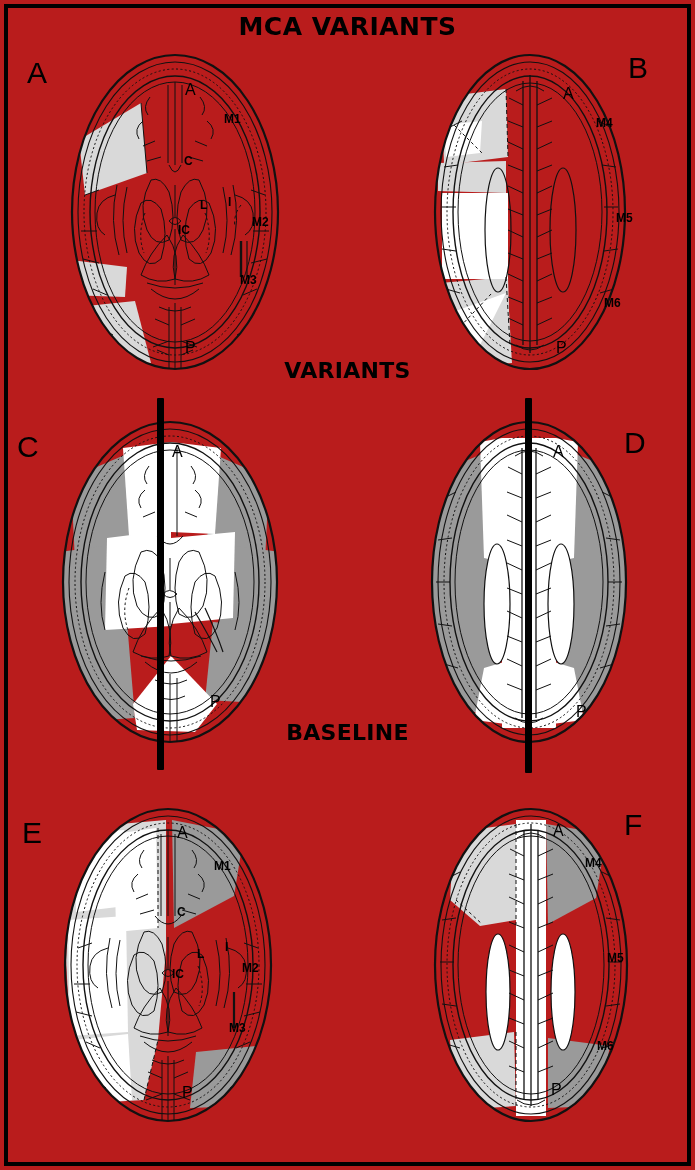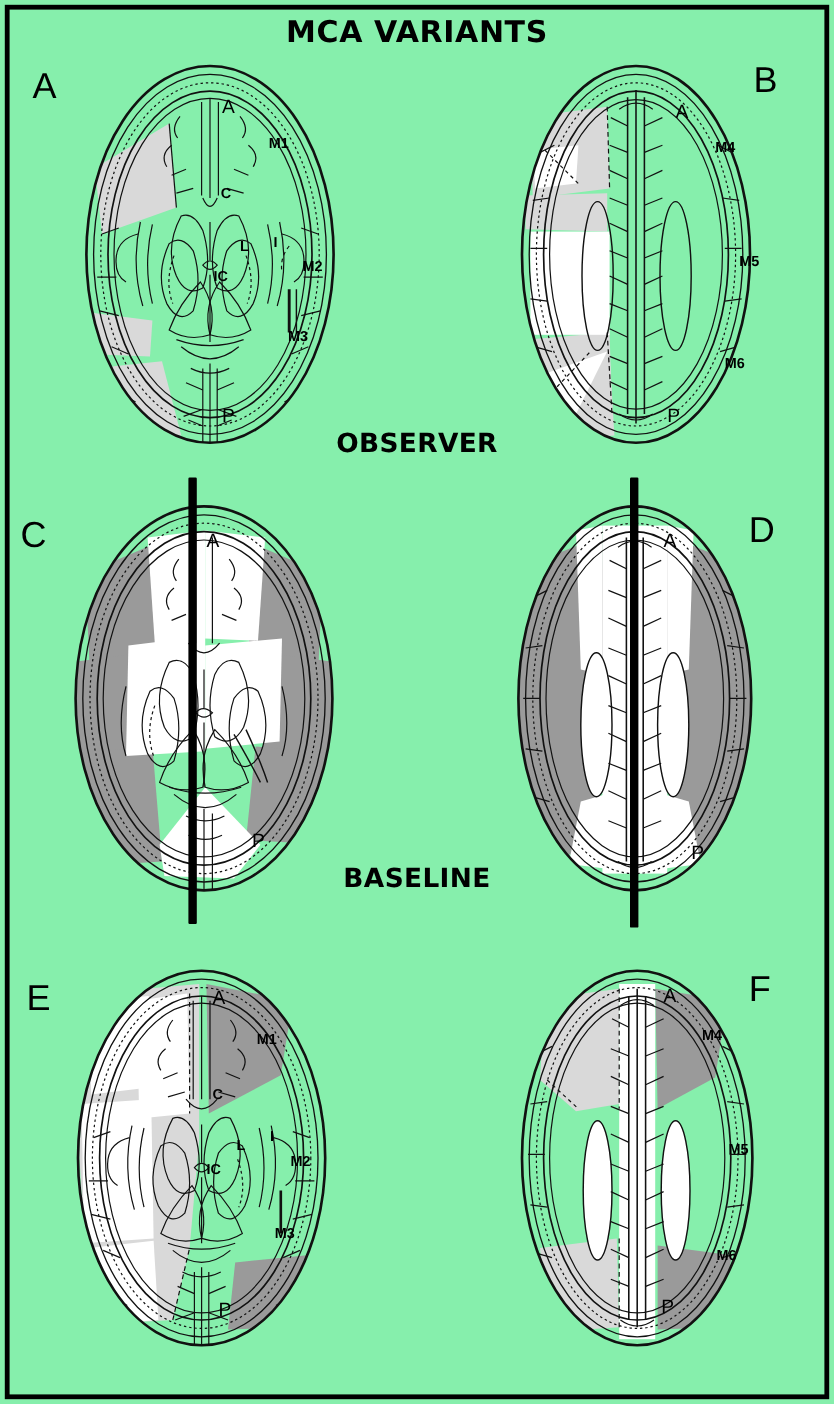--- a/index.html
+++ b/index.html
@@ -1,18 +1,18 @@
 <!DOCTYPE html>
 <html><head>
 <meta charset="utf-8">
 <style>
   html,body{margin:0;padding:0;background:#ffffff;}
   body{width:695px;height:1170px;font-family:"Liberation Sans",sans-serif;overflow:hidden;}
 
-  #page{position:relative;width:695px;height:1170px;background:#86efac;box-sizing:border-box;}
+  #page{position:relative;width:695px;height:1170px;background:#b91c1c;box-sizing:border-box;}
   #frame{position:absolute;left:4px;top:4px;right:4px;bottom:4px;border:4px solid #000;box-sizing:border-box;}
 
   .fig-title{
     position:absolute;left:0;right:0;top:12px;text-align:center;
     font-family:"DejaVu Sans",sans-serif;font-weight:700;font-size:25px;
     letter-spacing:.5px;color:#000;
   }
   .row-label{
     position:absolute;text-align:center;
     font-family:"DejaVu Sans",sans-serif;font-weight:700;font-size:22px;
@@ -214,21 +214,21 @@
       </g>
     </svg>
     <div class="panel-letter" style="left:208px;top:8px;">B</div>
   </div>
   <div class="anno thin" style="left:563px;top:86px;">A</div>
   <div class="anno" style="left:596px;top:117px;">M4</div>
   <div class="anno" style="left:616px;top:212px;">M5</div>
   <div class="anno" style="left:604px;top:297px;">M6</div>
   <div class="anno thin" style="left:556px;top:340px;">P</div>
 
-  <div class="row-label" id="lbl-observer">OBSERVER</div>
+  <div class="row-label" id="lbl-observer">VARIANTS</div>
 
   <div class="panel" style="left:45px;top:412px;width:250px;height:340px;">
     <svg class="brain-svg" width="250" height="340" viewBox="0 0 250 340">
       <defs>
           <clipPath id="cpC">
             <ellipse cx="125" cy="170" rx="107" ry="160"></ellipse>
           </clipPath>
         </defs>
       <g clip-path="url(#cpC)">
 

